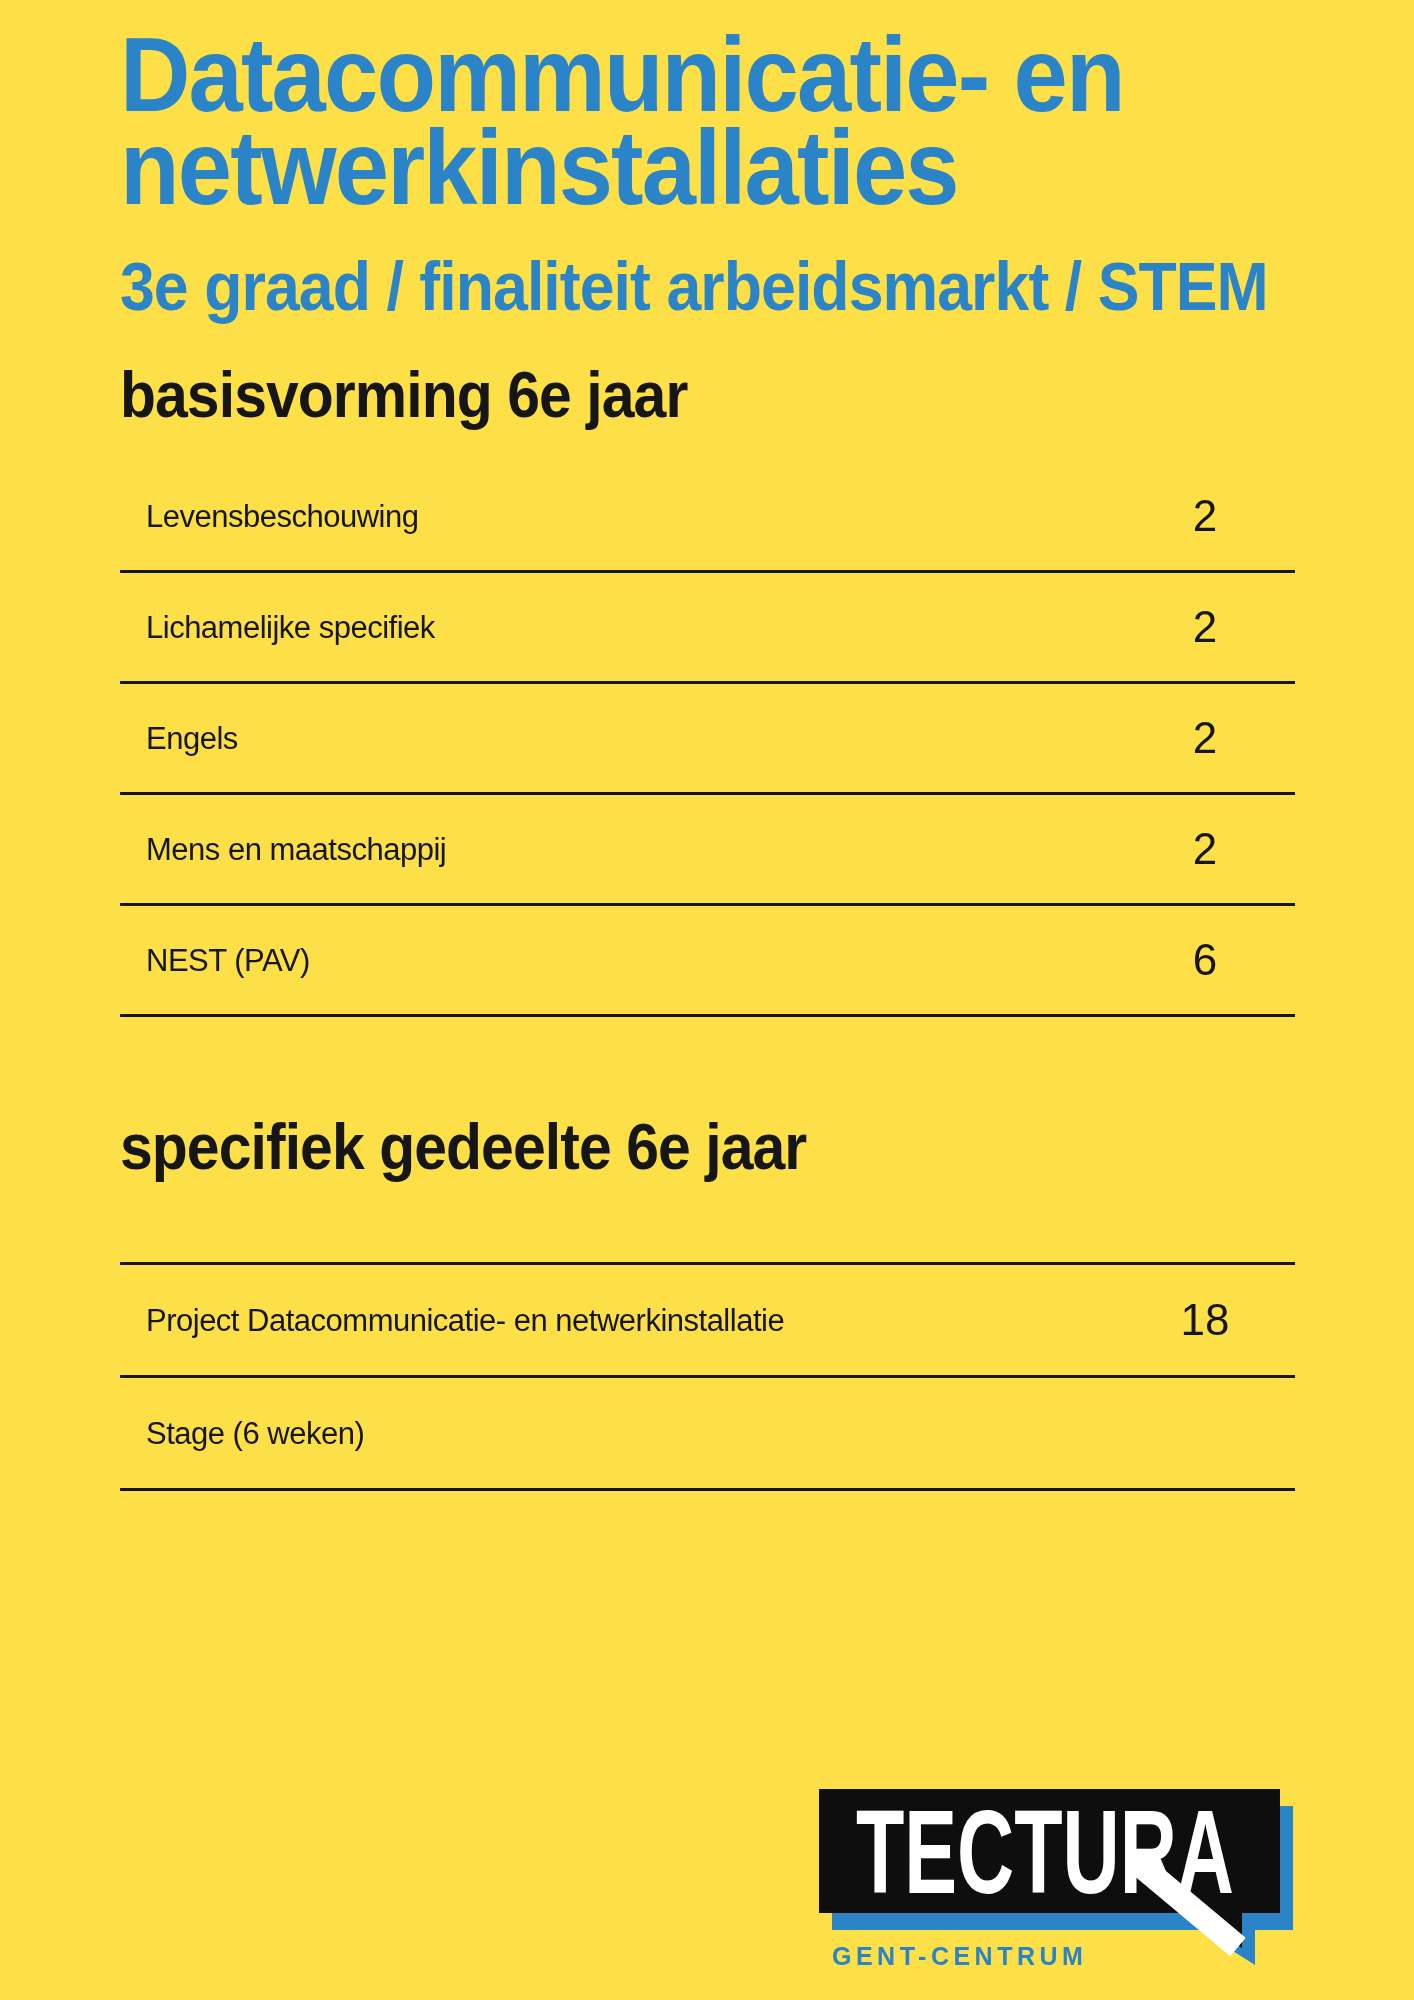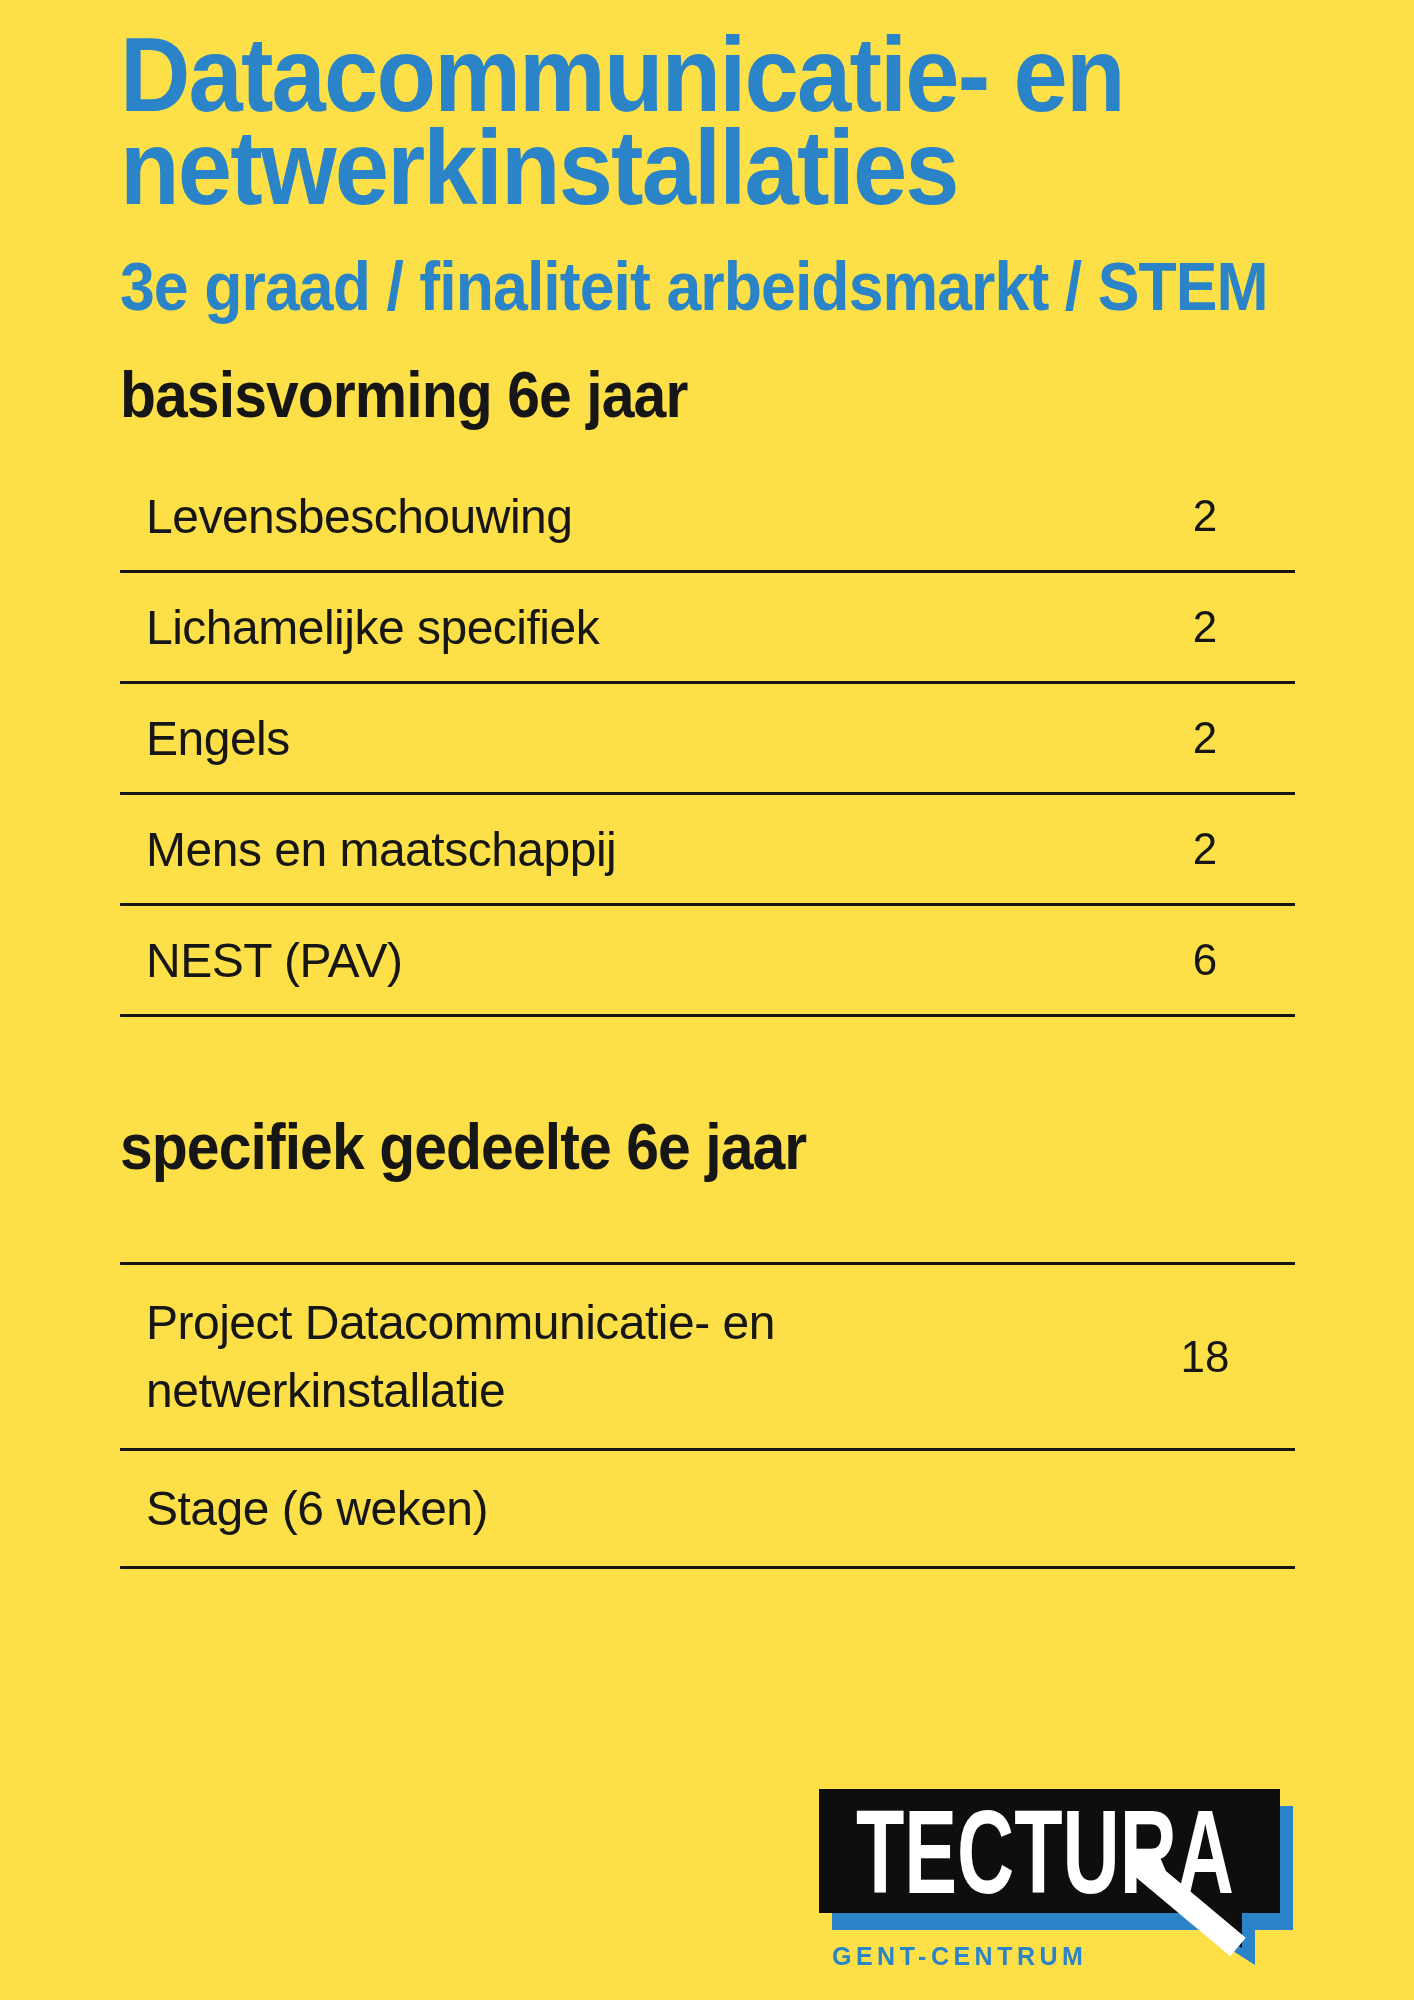--- a/index.html
+++ b/index.html
@@ -41,21 +41,21 @@
   
   .table{width:100%;}
   .table.topline{border-top:3px solid var(--ink,#161616);}
   .trow{
     display:flex;align-items:center;justify-content:space-between;
     border-bottom:3px solid var(--ink,#161616);
     min-height:111px;box-sizing:border-box;
   }
   .section-specifiek .trow{min-height:113px;padding:24px 0;}
   .subject{
-    font-size:48px;line-height:1.4;font-weight:400;
+    font-size:31px;line-height:1.4;font-weight:400;
     padding-left:26px;max-width:760px;letter-spacing:-0.5px;
   }
   .hours{
     width:180px;flex:0 0 180px;text-align:center;
     font-size:44px;font-weight:400;
   }
   
   .logo{position:absolute;left:802px;top:1780px;width:510px;height:200px;}
   .logo svg{display:block;}
   .logo-location{

